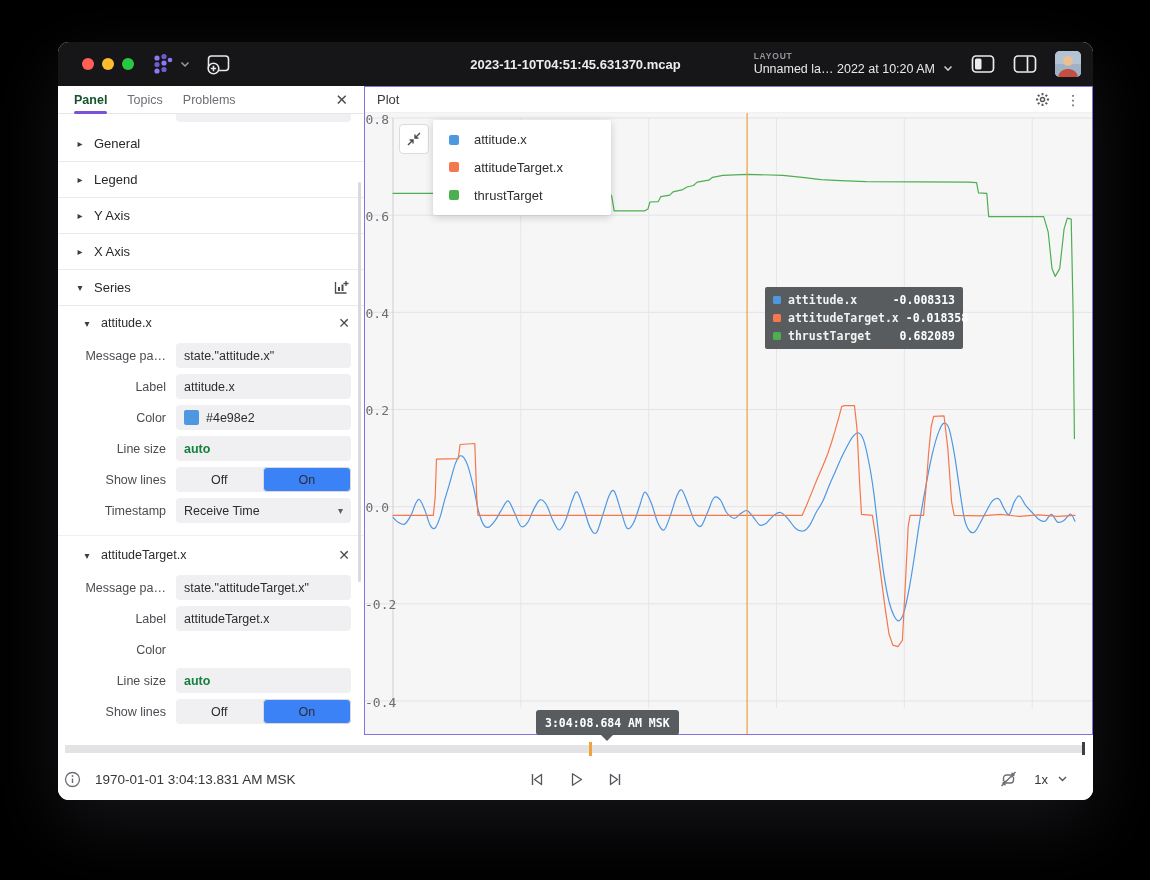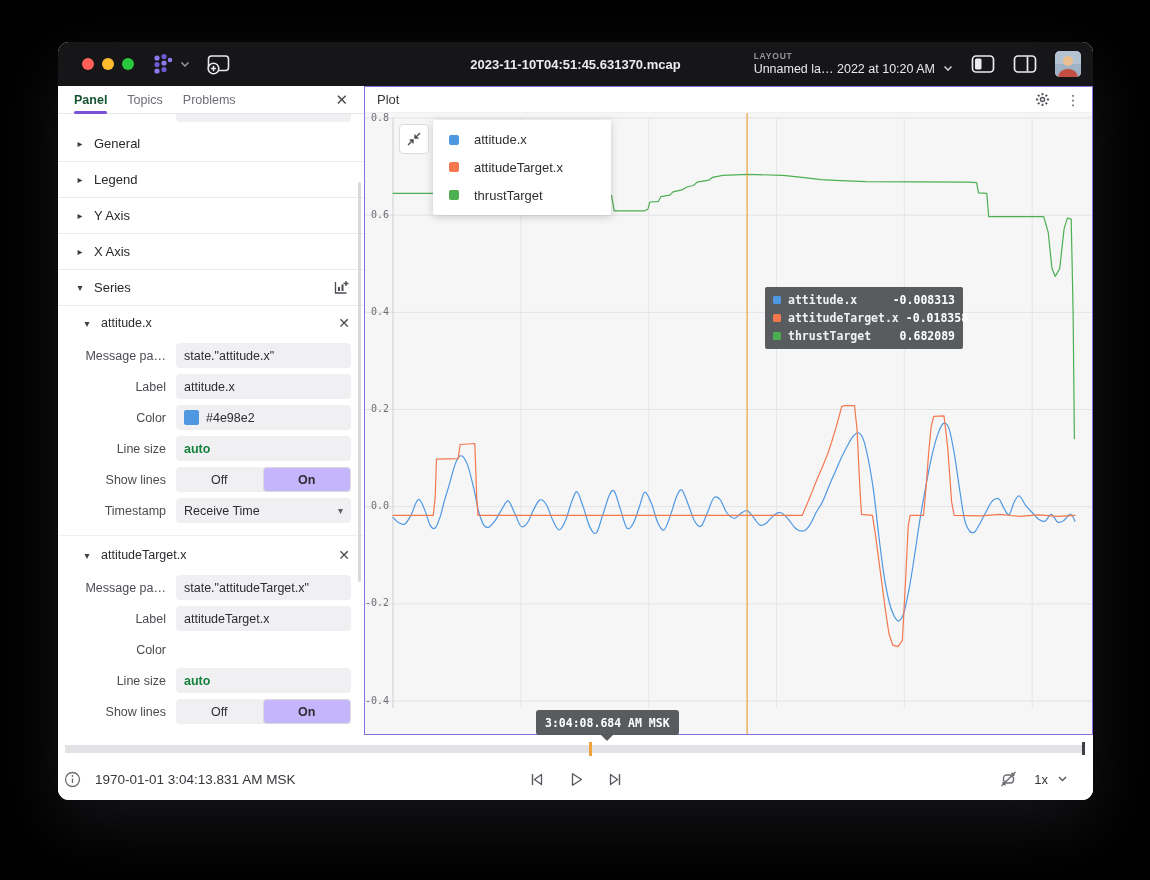--- a/index.html
+++ b/index.html
@@ -46,33 +46,33 @@
     white-space:nowrap;overflow:hidden;}
   .finput{flex:1;height:25px;background:#f0f0f2;border-radius:4px;font-size:12.5px;color:#2c2c31;
     display:flex;align-items:center;padding:0 8px;gap:7px;min-width:0;}
   .finput .val{white-space:nowrap;overflow:hidden;}
   .finput.ph{justify-content:flex-start;color:#15803d;font-weight:bold;}
   .finput.dd{justify-content:space-between;}
   .dd-caret{color:#5d5d64;font-size:10px;}
   .swatch{width:15px;height:15px;border-radius:2px;flex:0 0 15px;}
   .seg{flex:1;height:25px;background:#f0f0f2;border-radius:4px;display:flex;font-size:12.5px;}
   .seg>div{flex:1;display:flex;align-items:center;justify-content:center;color:#2c2c31;}
-  .seg .on{background:#c4b5fd;border:1px solid #d9d9de;border-radius:4px;font-weight:700;}
+  .seg .on{background:#3b82f6;border:1px solid #d9d9de;border-radius:4px;font-weight:400;}
   .lp-scrollbar{position:absolute;right:3px;top:96px;width:3px;height:400px;background:#dadadd;border-radius:2px;}
   .series-block.second{margin-top:9px;border-top:1px solid #efeff2;padding-top:2px;}
   
   .plot-panel{position:absolute;left:306px;right:0;top:0;bottom:0;border:1px solid #8b6fe0;background:#fff;}
   .plot-header{height:26px;display:flex;align-items:center;padding:0 12px;background:#fff;
     border-bottom:1px solid #f0f0f2;}
   .plot-title{font-size:13px;color:#39393e;}
   .plot-header-icons{margin-left:auto;display:flex;align-items:center;gap:16px;}
   .kebab{font-size:14px;color:#55555b;line-height:1;}
   .chart-region{position:absolute;left:0;top:26px;right:0;bottom:0;background:#f6f6f7;overflow:hidden;}
   .ytick{position:absolute;left:0;width:24px;text-align:right;font-family:"DejaVu Sans Mono",monospace;
-    font-size:10px;color:#6b6f74;}
+    font-size:13px;color:#6b6f74;}
   .xtick{position:absolute;top:600px;width:40px;text-align:center;font-family:Liberation Sans, sans-serif;
     font-size:10px;color:#6b6f74;margin-top:40px;}
   .legend-collapse{position:absolute;left:34px;top:11px;width:30px;height:30px;background:#fff;
     border:1px solid #dcdcdf;border-radius:4px;display:flex;align-items:center;justify-content:center;}
   .legend-card{position:absolute;left:68px;top:7px;width:178px;height:95px;background:#fff;
     box-shadow:0 2px 8px rgba(0,0,0,.18);border-radius:2px;padding:6px 0;display:flex;
     flex-direction:column;justify-content:space-around;}
   .legend-item{display:flex;align-items:center;gap:15px;padding:0 16px;height:26px;}
   .legend-swatch{width:10px;height:10px;border-radius:2px;flex:0 0 10px;}
   .legend-label{font-size:13px;color:#2e2e33;}

